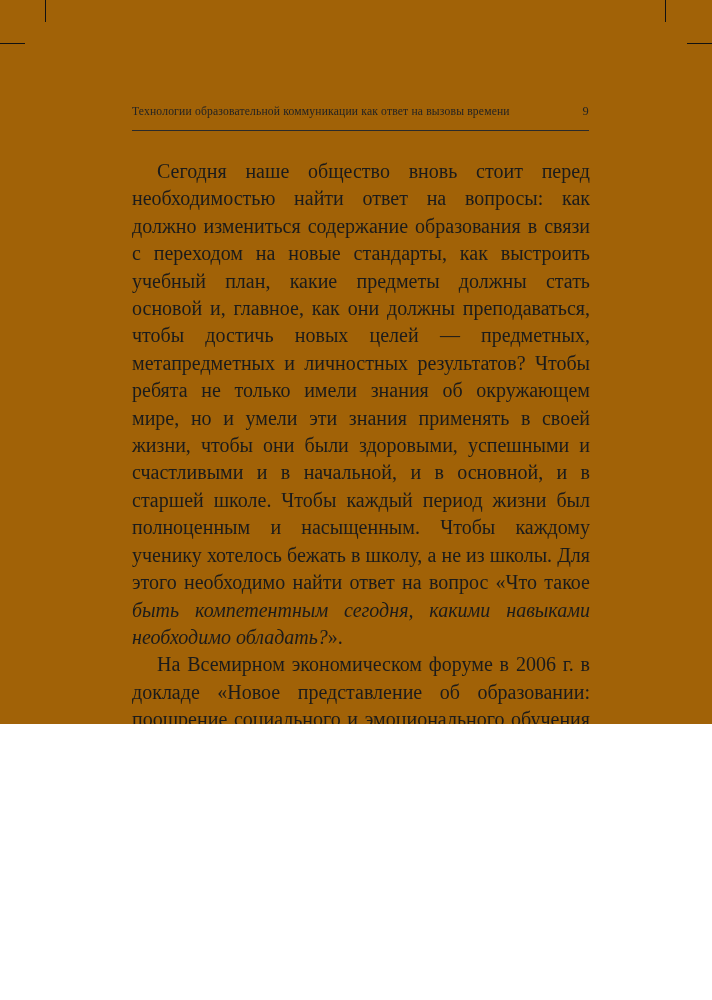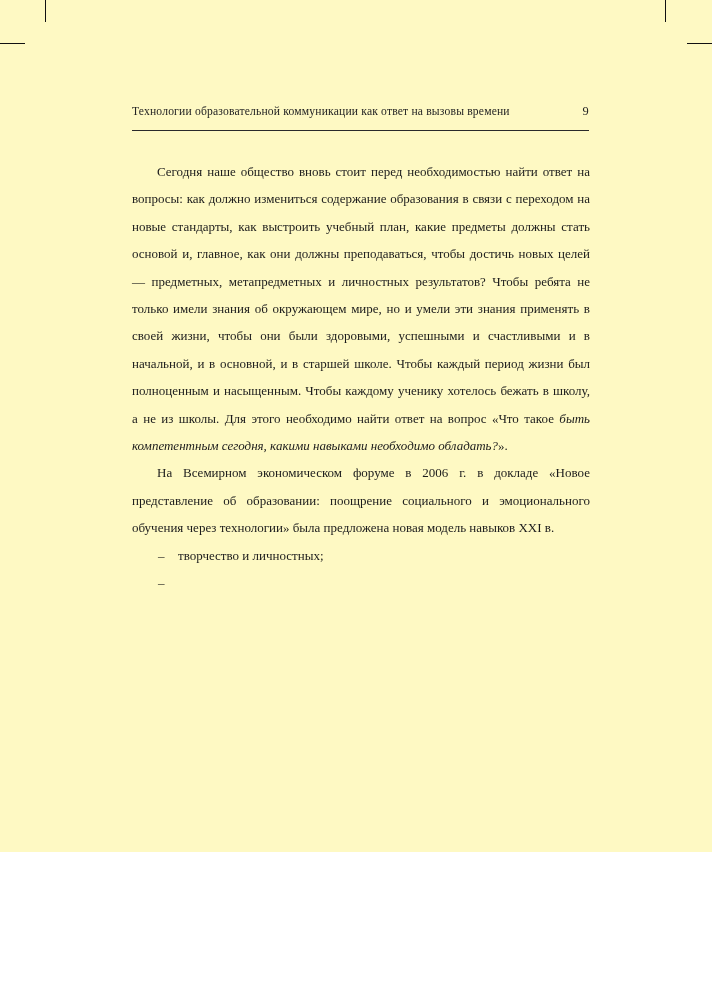--- a/index.html
+++ b/index.html
@@ -5,22 +5,22 @@
 <style>
   html, body {
     margin: 0;
     padding: 0;
     background: #ffffff;
   }
 
   .page {
     position: relative;
     width: 712px;
-    height: 852px;
-    background: #fef9c3;
+    height: 724px;
+    background: #a16207;
     overflow: hidden;
     font-family: "Liberation Serif", "DejaVu Serif", serif;
     color: #1b1b1b;
     -webkit-font-smoothing: antialiased;
   }
 
   
   .crop {
     position: absolute;
     background: #111111;
@@ -64,21 +64,21 @@
     height: 1.1px;
     background: #2a2a2a;
   }
 
   
   .textblock {
     position: absolute;
     left: 132px;
     top: 158px;
     width: 458px;
-    font-size: 13px;
+    font-size: 20px;
     line-height: 27.4px;
     text-align: justify;
     text-justify: inter-word;
     hyphens: manual;
   }
 
   .textblock p {
     margin: 0;
     text-indent: 25px;
   }

